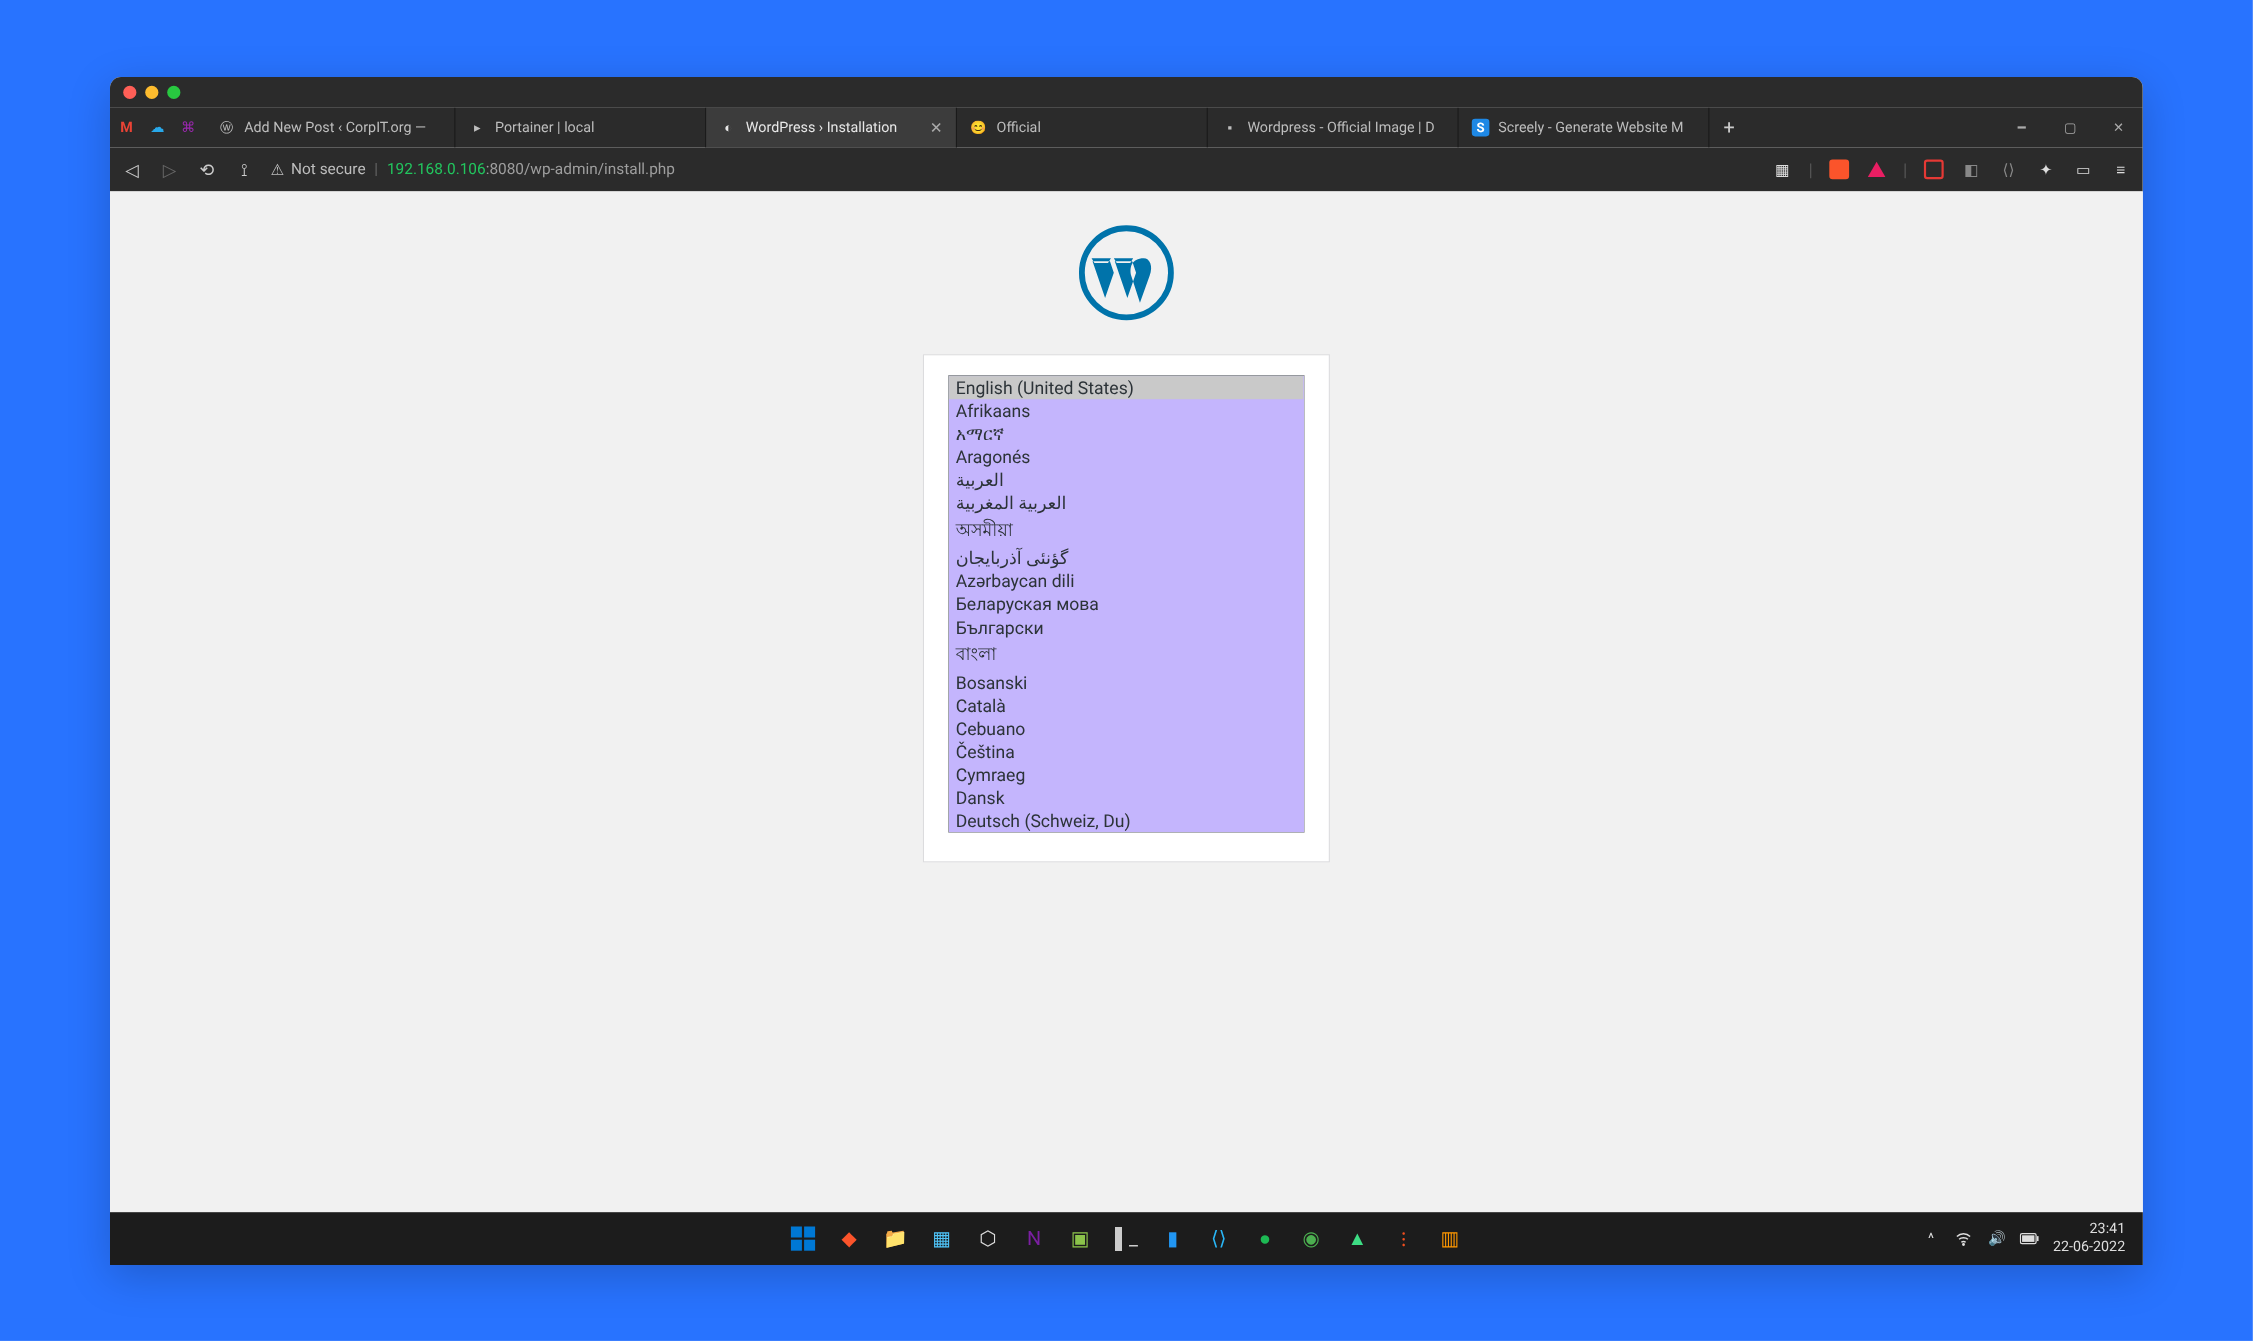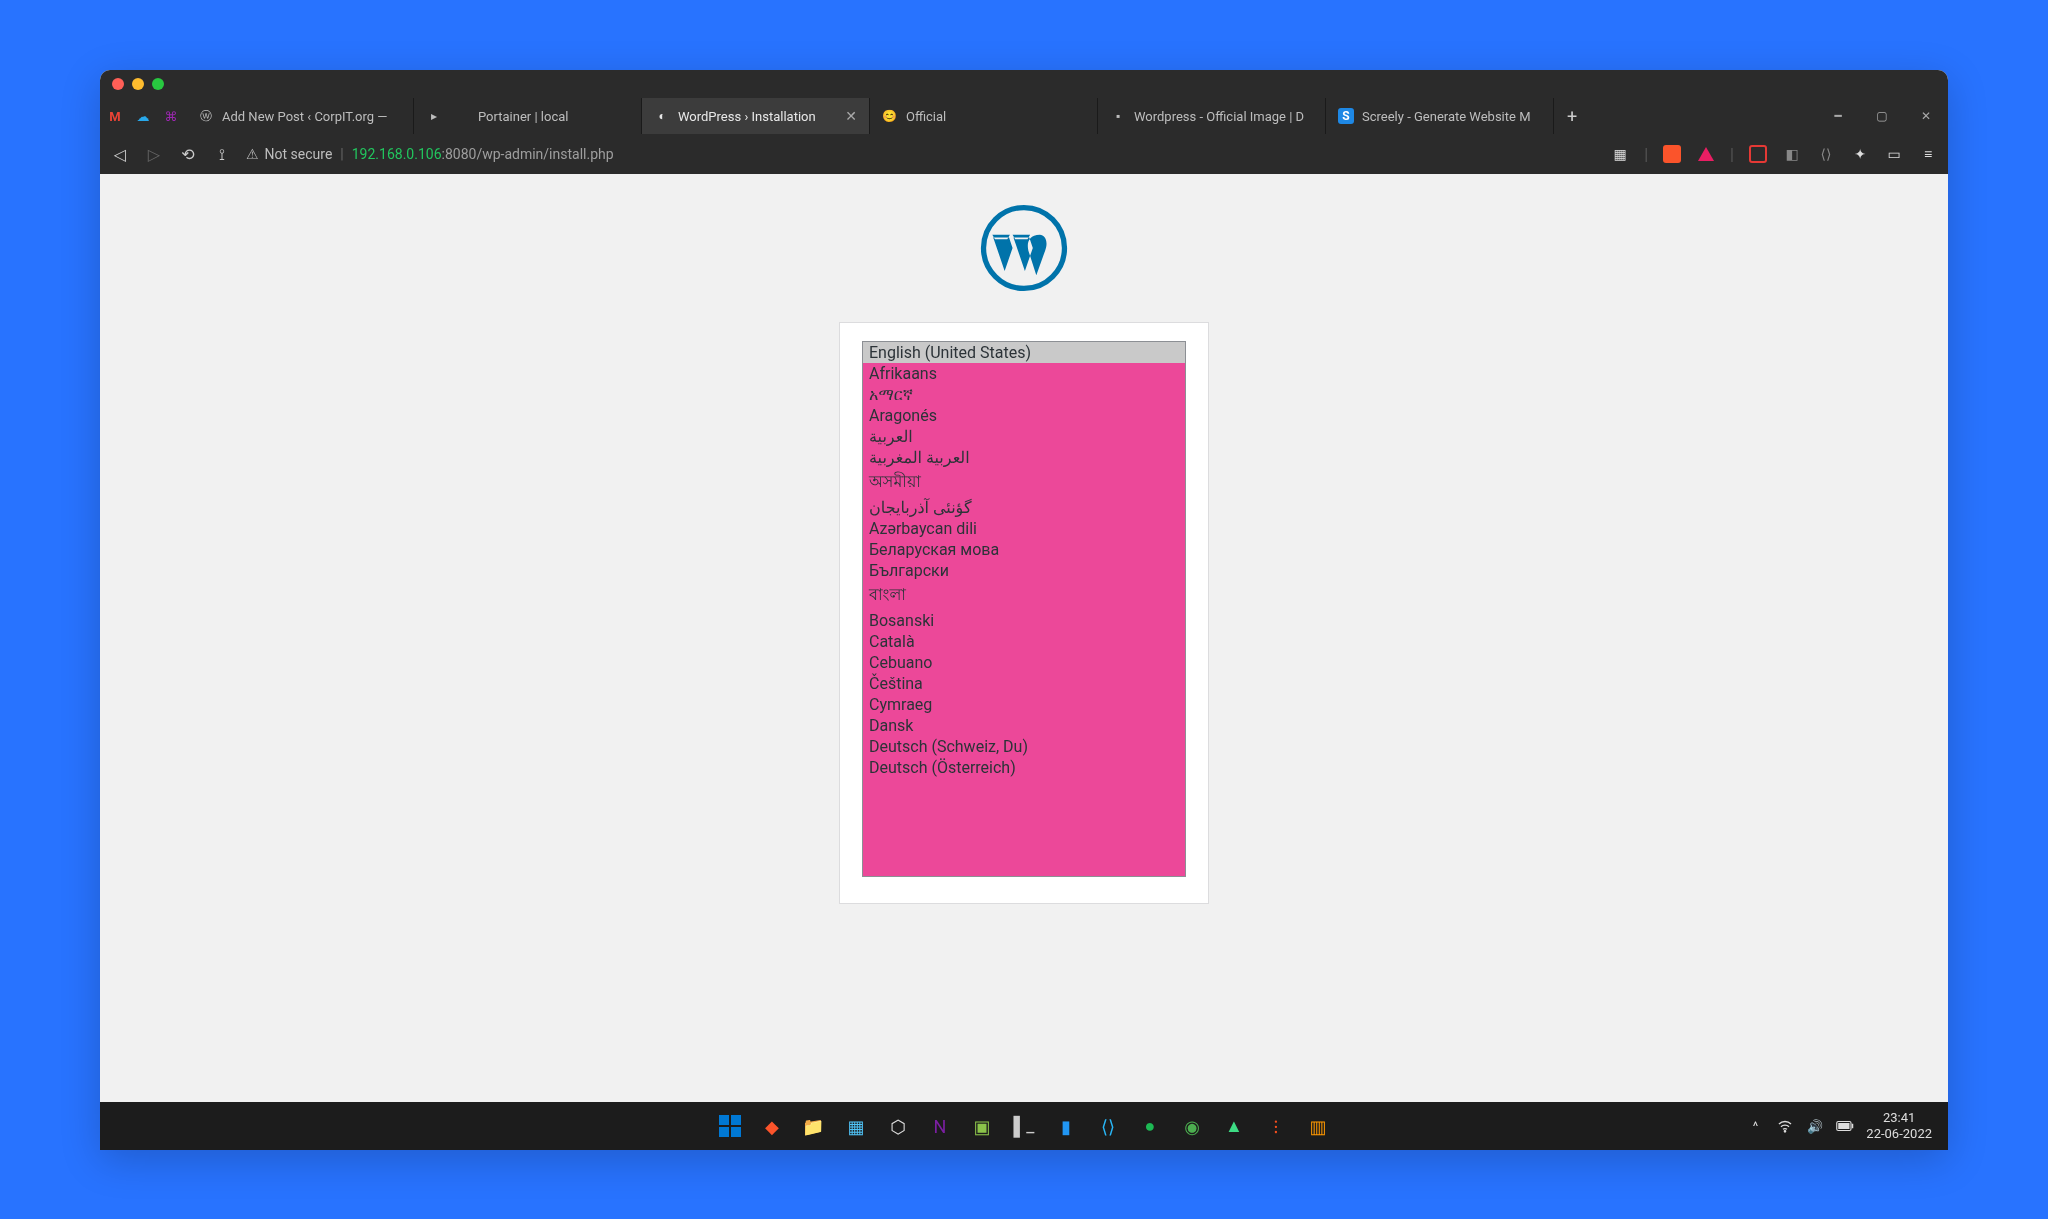--- a/index.html
+++ b/index.html
@@ -183,24 +183,24 @@
     .install-box {
       width: 370px;
       margin: 0 auto;
       background: #fff;
       border: 1px solid #dcdcde;
       padding: 18px 22px 26px;
       text-align: left;
     }
     .lang-select {
       width: 100%;
-      height: 536px;
+      height: 416px;
       border: 1px solid #8c8f94;
       overflow-y: scroll;
-      background: #ec4899;
+      background: #c4b5fd;
       font-size: 16px;
     }
     .lang-option {
       padding: 1px 6px;
       color: #2c3338;
       white-space: nowrap;
       cursor: default;
     }
     .lang-option.selected {
       background: #c9c9c9;
@@ -260,21 +260,21 @@
       color: #ddd;
       font-size: 13px;
     }
     .tray-icon {
       width: 18px; height: 18px;
       display: flex;
       align-items: center;
       justify-content: center;
     }
     .clock {
-      text-align: center;
+      text-align: right;
       line-height: 1.25;
     }
   </style>
 </head>
 <body>
 
 <div class="window">
 
   <div class="titlebar">
     <div class="traffic-light tl-close"></div>
@@ -288,21 +288,21 @@
       <span class="pinned-icon" style="color:#28a8ea;">☁</span>
       <span class="pinned-icon" style="color:#9c27b0;">⌘</span>
     </div>
     <div id="tabs-container" style="display:flex;">
         <div class="tab">
           <span class="favicon">ⓦ</span>
           <span style="overflow: hidden; text-overflow: ellipsis; white-space: nowrap; text-align: right;">Add New Post ‹ CorpIT.org —</span>
         </div>
         <div class="tab">
           <span class="favicon">▸</span>
-          <span style="overflow: hidden; text-overflow: ellipsis; white-space: nowrap; margin-left: 28px;">Portainer | local</span>
+          <span style="overflow: hidden; text-overflow: ellipsis; white-space: nowrap;">Portainer | local</span>
         </div>
         <div class="tab active">
           <span class="favicon">◐</span>
           <span style="overflow: hidden; text-overflow: ellipsis; white-space: nowrap;">WordPress › Installation</span>
           <span class="close-x">✕</span>
         </div>
         <div class="tab">
           <span class="favicon">😊</span>
           <span style="overflow: hidden; text-overflow: ellipsis; white-space: nowrap;">Official</span>
         </div>

